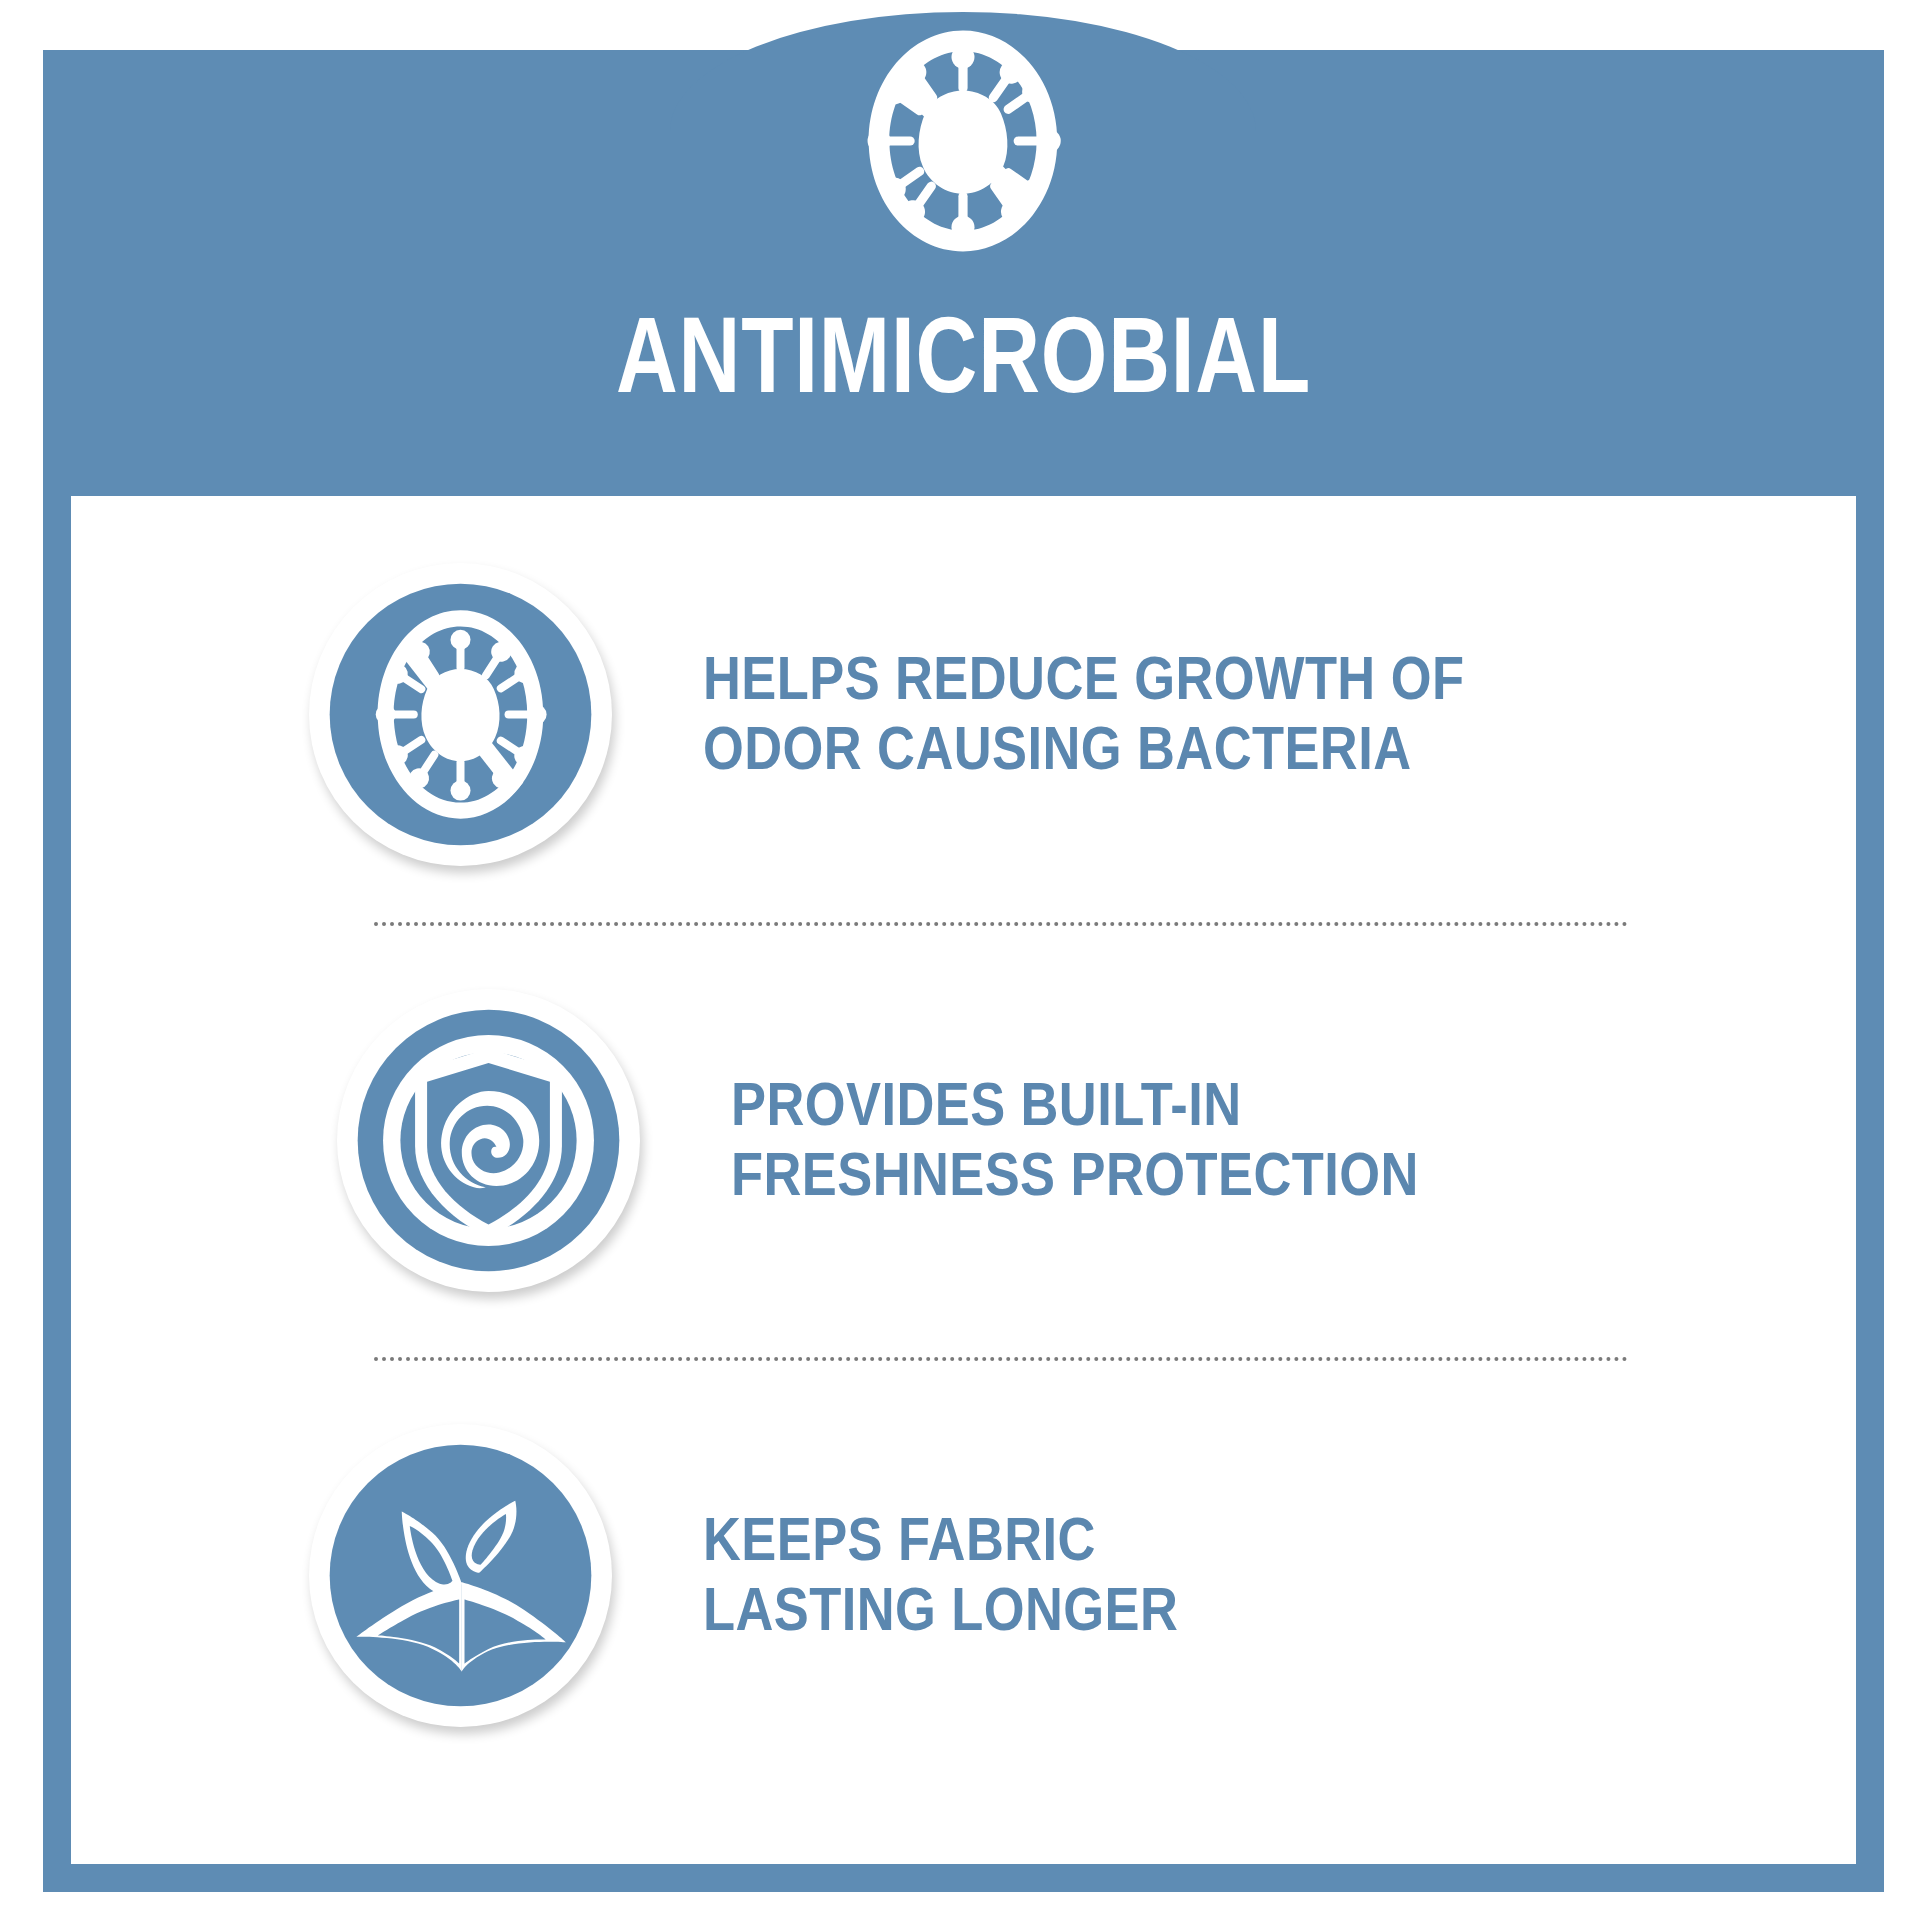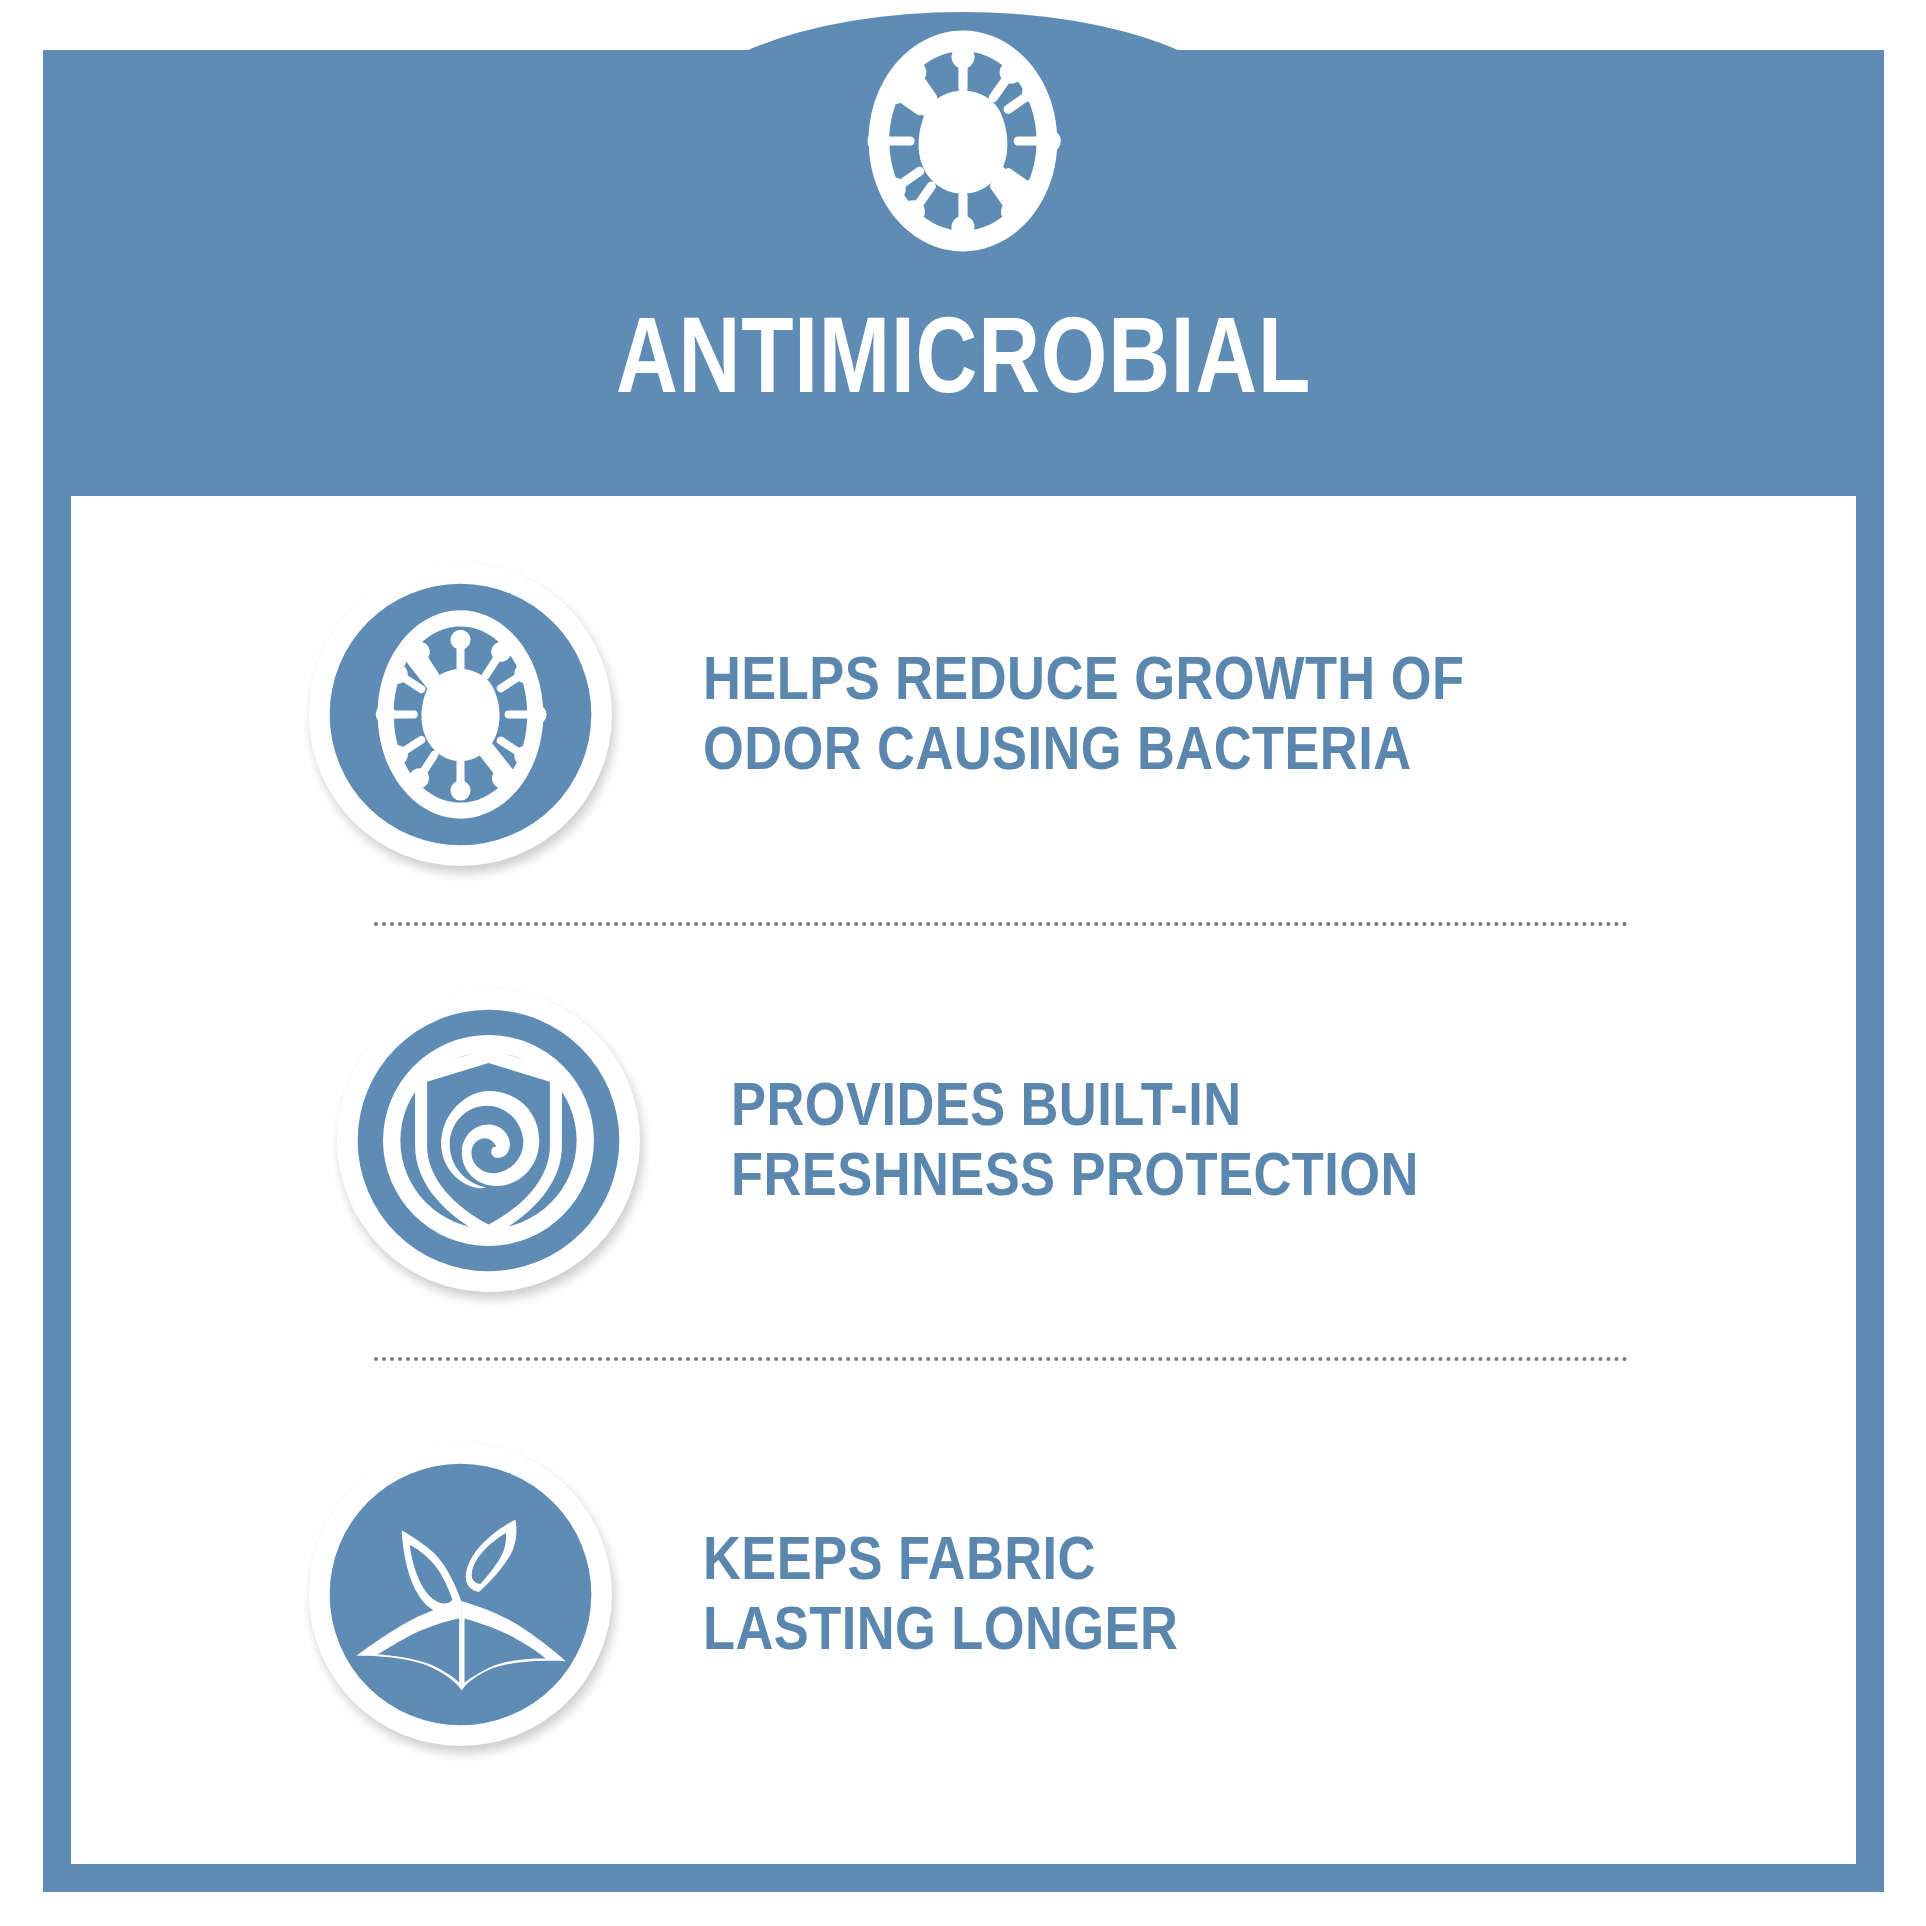--- a/index.html
+++ b/index.html
@@ -98,21 +98,21 @@
   .feature-row {
     position: absolute;
     left: 0;
     width: 1785px;
     height: 416px;
     display: flex;
     align-items: center;
   }
   .row-1 { top: 10px; }
   .row-2 { top: 436px; padding-left: 28px; }
-  .row-3 { top: 890px; }
+  .row-3 { top: 871px; }
 
   .badge {
     position: relative;
     flex: 0 0 auto;
     margin-left: 238px;
     width: 303px;
     height: 303px;
     border-radius: 50%;
     background: #ffffff;
     box-shadow: 3px 7px 11px rgba(0,0,0,0.20);

